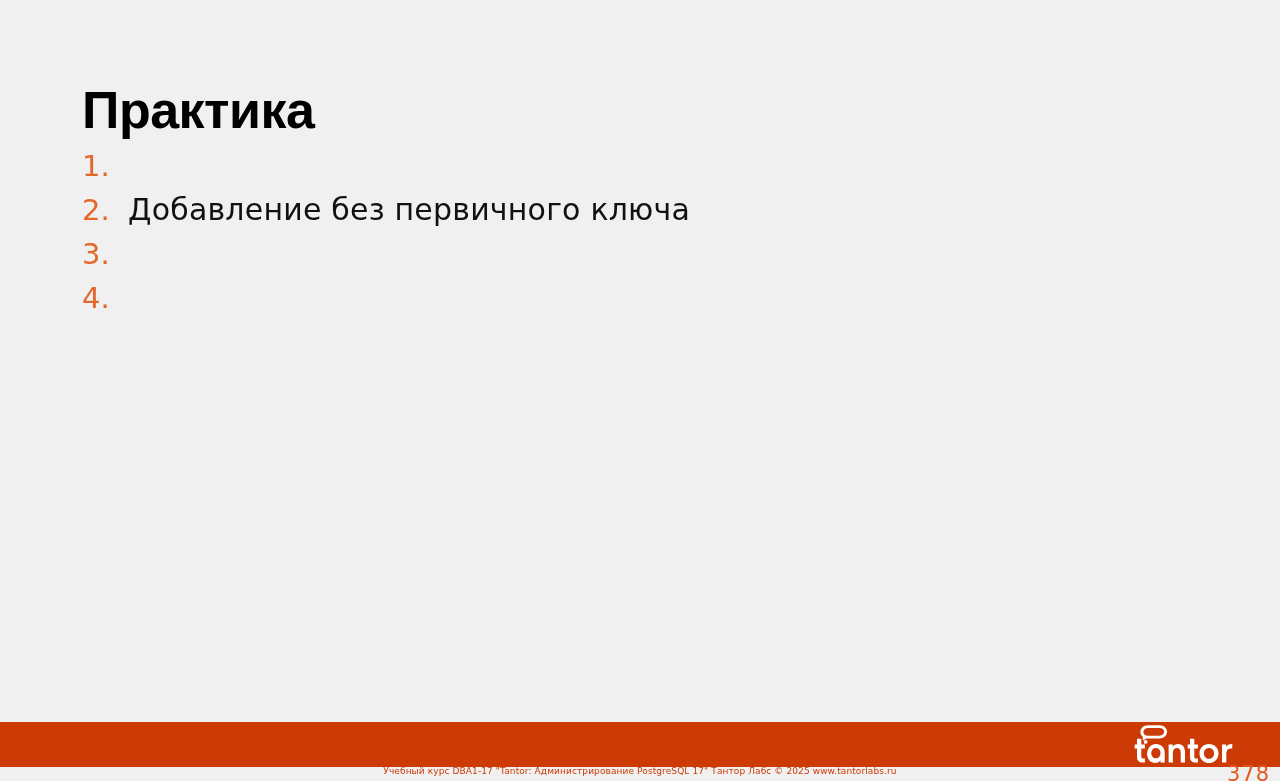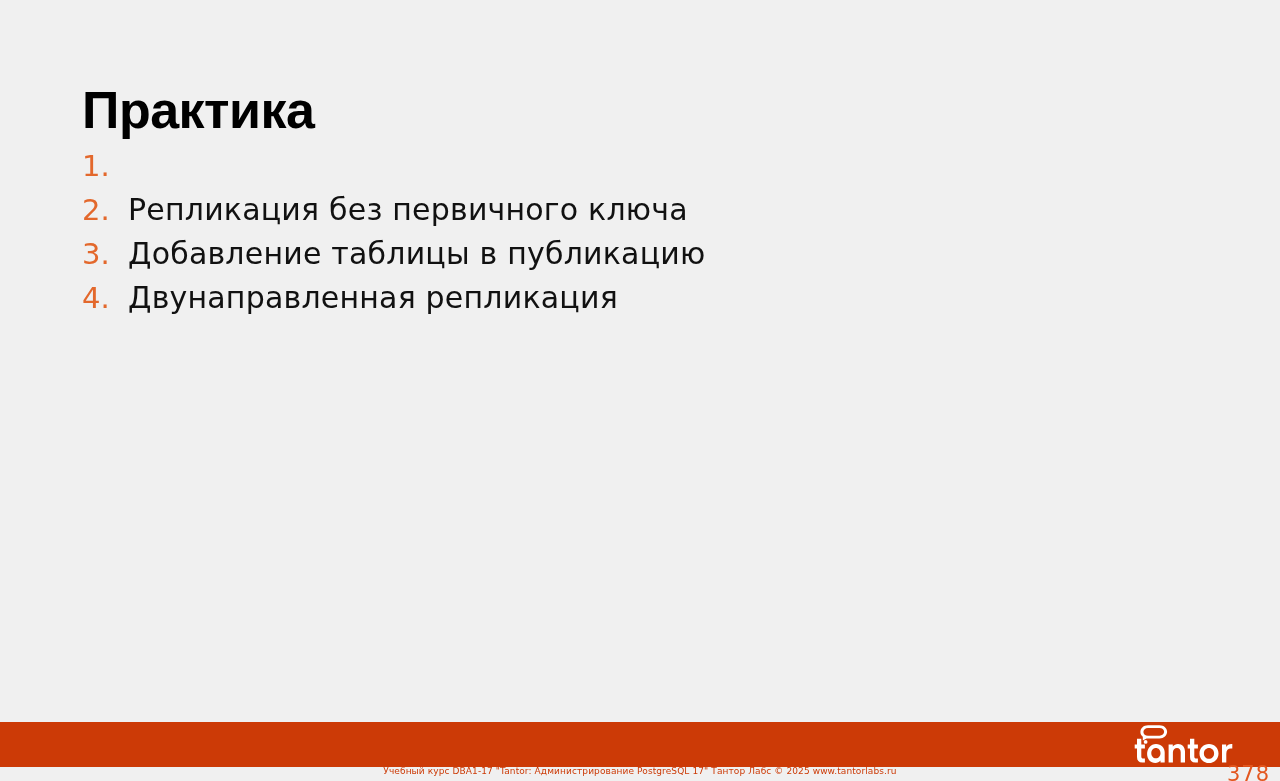--- a/index.html
+++ b/index.html
@@ -119,31 +119,29 @@
   <h1 class="slide-title">Практика</h1>
 
   <ol class="content-list" style="list-style:none;margin:0;padding:0;">
 
     <li class="list-row">
       <span class="list-number">1.</span>
     </li>
 
     <li class="list-row">
       <span class="list-number">2.</span>
-      <span class="list-text">Репликация без первичного ключа</span>
+      <span class="list-text">Добавление без первичного ключа</span>
     </li>
 
     <li class="list-row">
       <span class="list-number">3.</span>
-      <span class="list-text">Добавление таблицы в публикацию</span>
     </li>
 
     <li class="list-row">
       <span class="list-number">4.</span>
-      <span class="list-text">Двунаправленная репликация</span>
     </li>
 
   </ol>
 
   <div class="footer-bar"></div>
 
   <div class="logo">
     <svg width="128" height="45" viewBox="0 0 128 45" xmlns="http://www.w3.org/2000/svg">
 
       <g fill="#ffffff">

